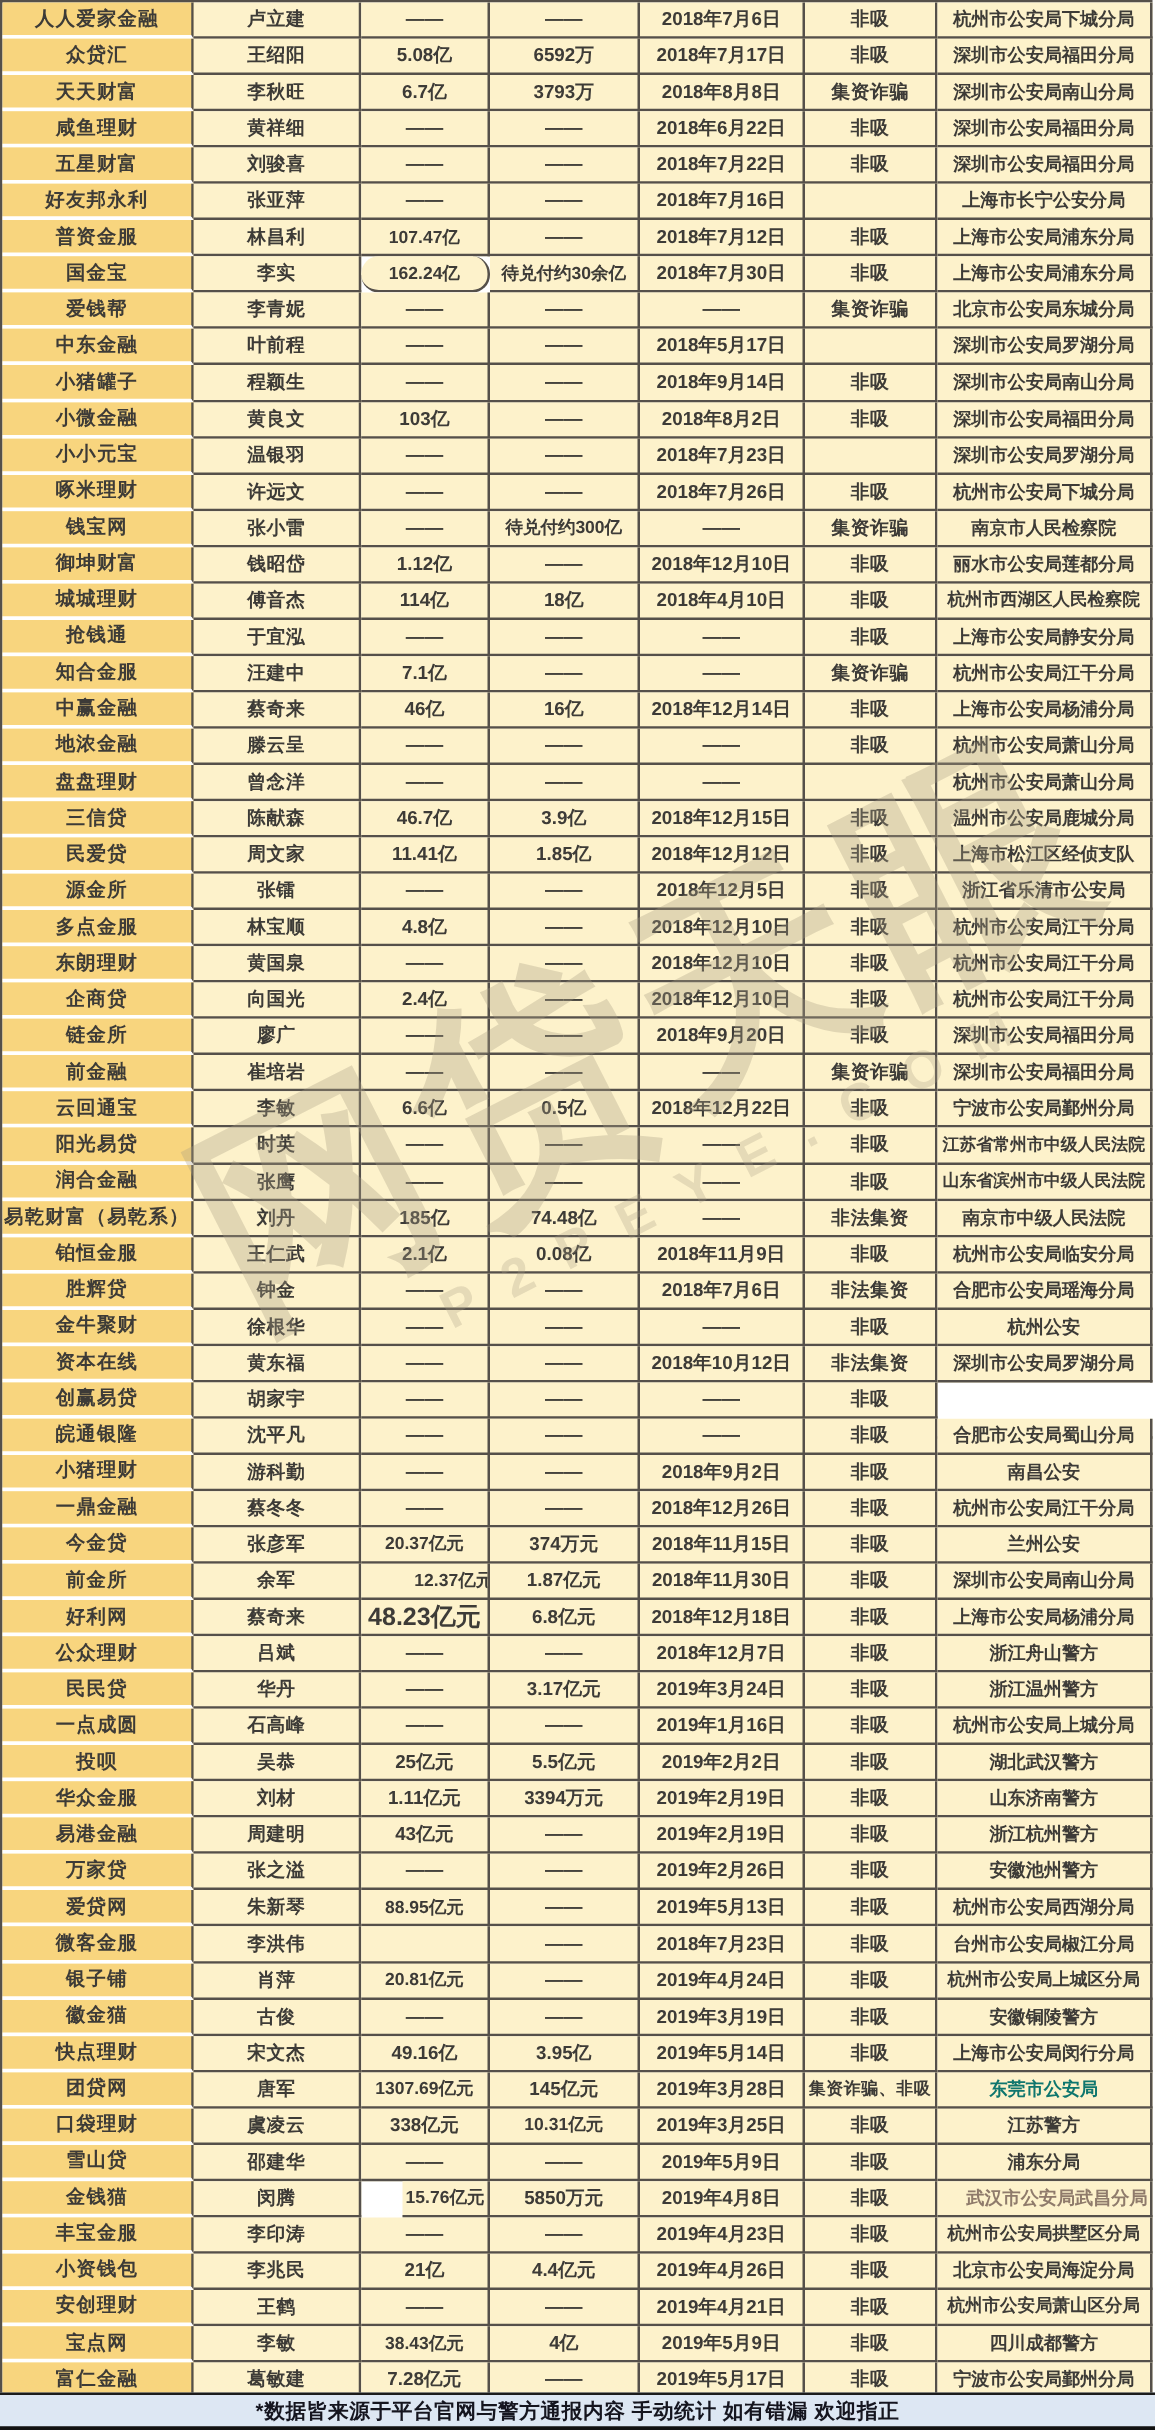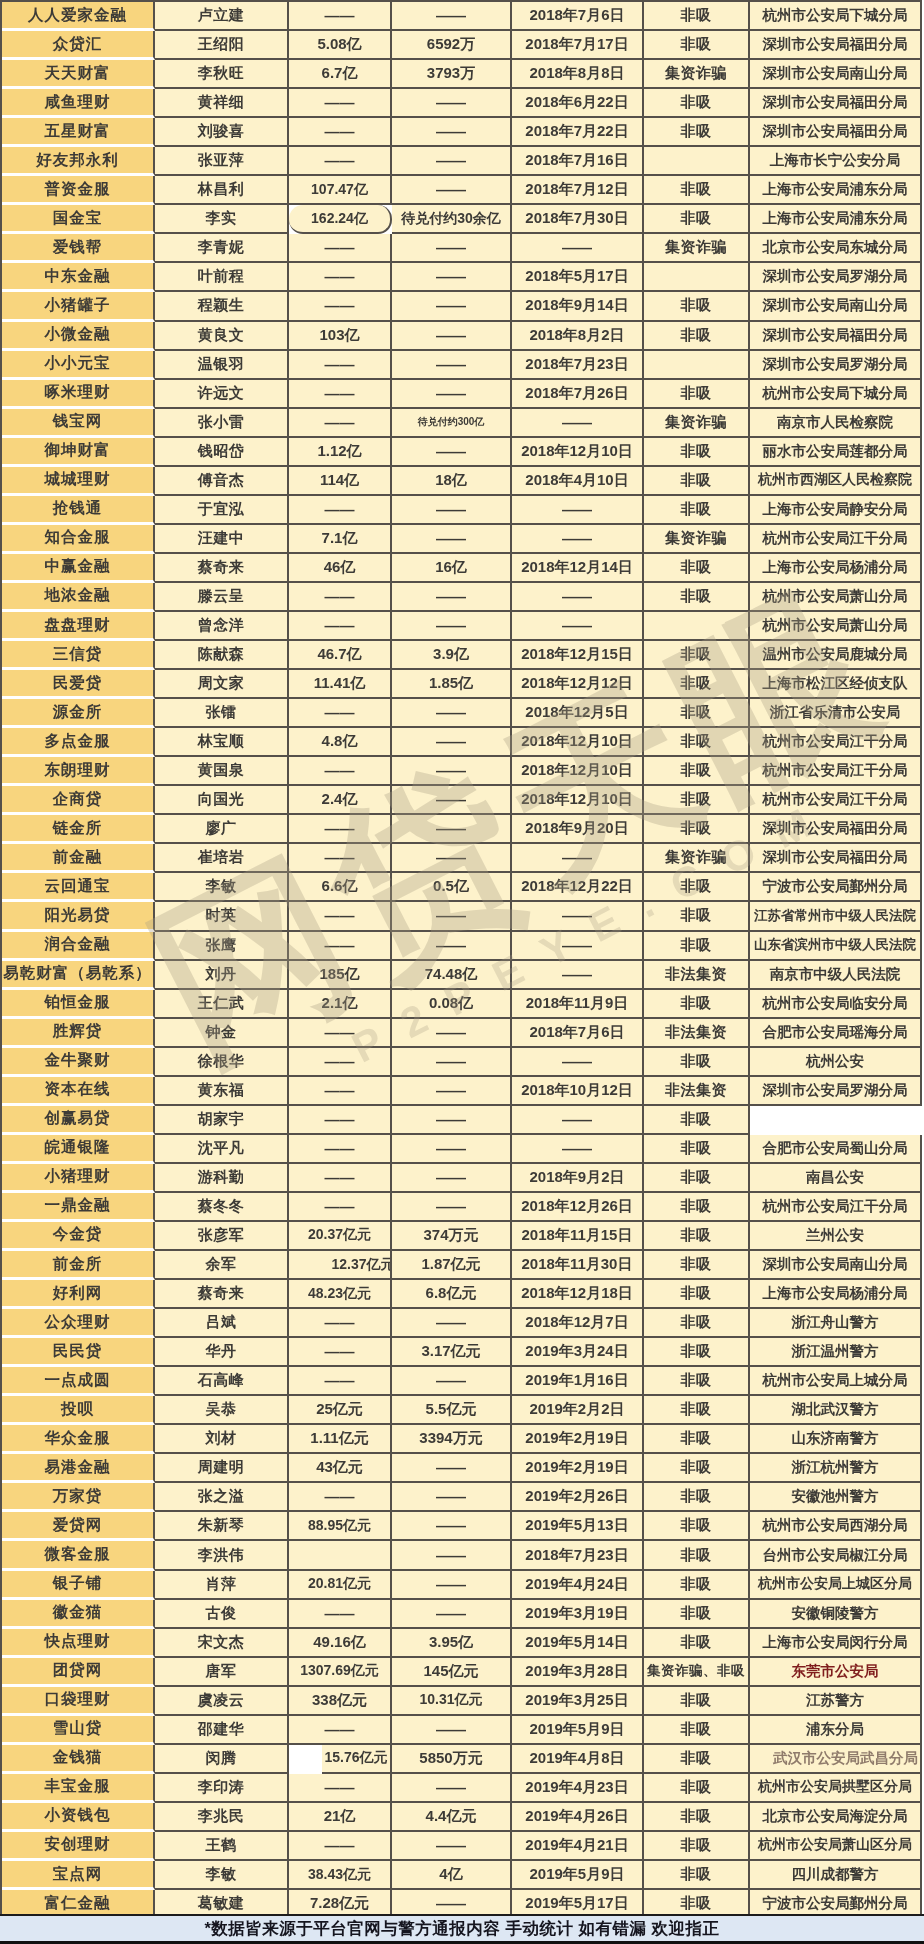--- a/index.html
+++ b/index.html
@@ -215,21 +215,21 @@
     <div class="cell c-unpaid">——</div>
     <div class="cell c-date">2018年7月26日</div>
     <div class="cell c-charge">非吸</div>
     <div class="cell c-authority">杭州市公安局下城分局</div>
   </div>
 
   <div class="row">
     <div class="cell c-platform">钱宝网</div>
     <div class="cell c-person">张小雷</div>
     <div class="cell c-amount">——</div>
-    <div class="cell c-unpaid" style="font-size: 10px;">待兑付约300亿</div>
+    <div class="cell c-unpaid" style="font-size: 14px;">待兑付约300亿</div>
     <div class="cell c-date">——</div>
     <div class="cell c-charge">集资诈骗</div>
     <div class="cell c-authority">南京市人民检察院</div>
   </div>
 
   <div class="row">
     <div class="cell c-platform">御坤财富</div>
     <div class="cell c-person">钱昭岱</div>
     <div class="cell c-amount">1.12亿</div>
     <div class="cell c-unpaid">——</div>
@@ -514,21 +514,21 @@
     <div class="cell c-amount" style="font-size: 14px; padding-left: 47px;">12.37亿元</div>
     <div class="cell c-unpaid">1.87亿元</div>
     <div class="cell c-date">2018年11月30日</div>
     <div class="cell c-charge">非吸</div>
     <div class="cell c-authority">深圳市公安局南山分局</div>
   </div>
 
   <div class="row">
     <div class="cell c-platform">好利网</div>
     <div class="cell c-person">蔡奇来</div>
-    <div class="cell c-amount" style="font-size: 14px;">48.23亿元</div>
+    <div class="cell c-amount" style="font-size: 20px;">48.23亿元</div>
     <div class="cell c-unpaid">6.8亿元</div>
     <div class="cell c-date">2018年12月18日</div>
     <div class="cell c-charge">非吸</div>
     <div class="cell c-authority">上海市公安局杨浦分局</div>
   </div>
 
   <div class="row">
     <div class="cell c-platform">公众理财</div>
     <div class="cell c-person">吕斌</div>
     <div class="cell c-amount">——</div>
@@ -648,21 +648,21 @@
     <div class="cell c-authority">上海市公安局闵行分局</div>
   </div>
 
   <div class="row">
     <div class="cell c-platform">团贷网</div>
     <div class="cell c-person">唐军</div>
     <div class="cell c-amount" style="font-size: 14px;">1307.69亿元</div>
     <div class="cell c-unpaid">145亿元</div>
     <div class="cell c-date">2019年3月28日</div>
     <div class="cell c-charge" style="font-size: 13.5px;">集资诈骗、非吸</div>
-    <div class="cell c-authority" style="color: #7f1d1d;">东莞市公安局</div>
+    <div class="cell c-authority" style="color: #0f766e;">东莞市公安局</div>
   </div>
 
   <div class="row">
     <div class="cell c-platform">口袋理财</div>
     <div class="cell c-person">虞凌云</div>
     <div class="cell c-amount">338亿元</div>
     <div class="cell c-unpaid" style="font-size: 14px;">10.31亿元</div>
     <div class="cell c-date">2019年3月25日</div>
     <div class="cell c-charge">非吸</div>
     <div class="cell c-authority">江苏警方</div>

